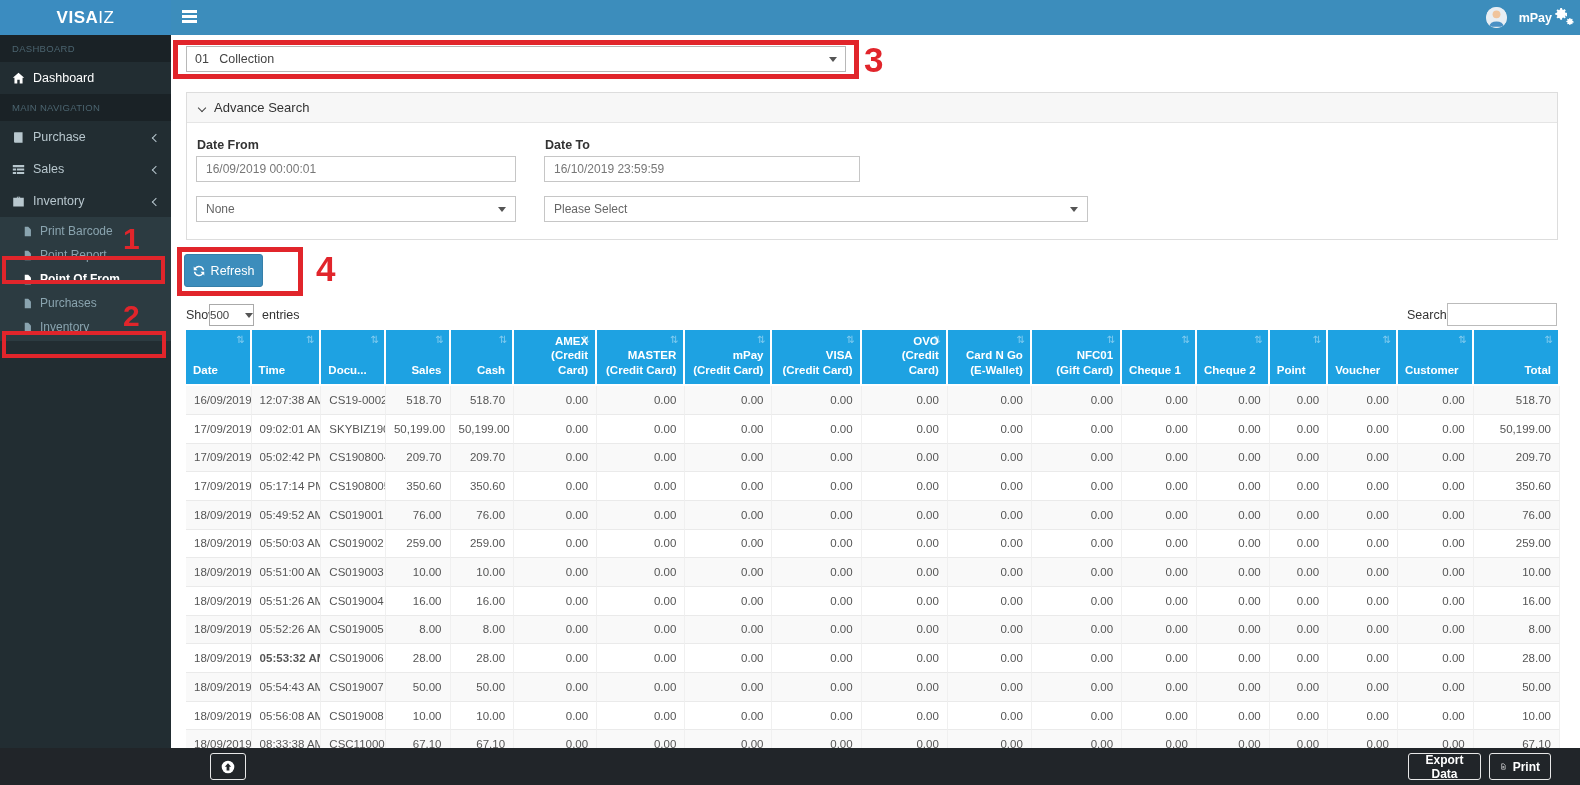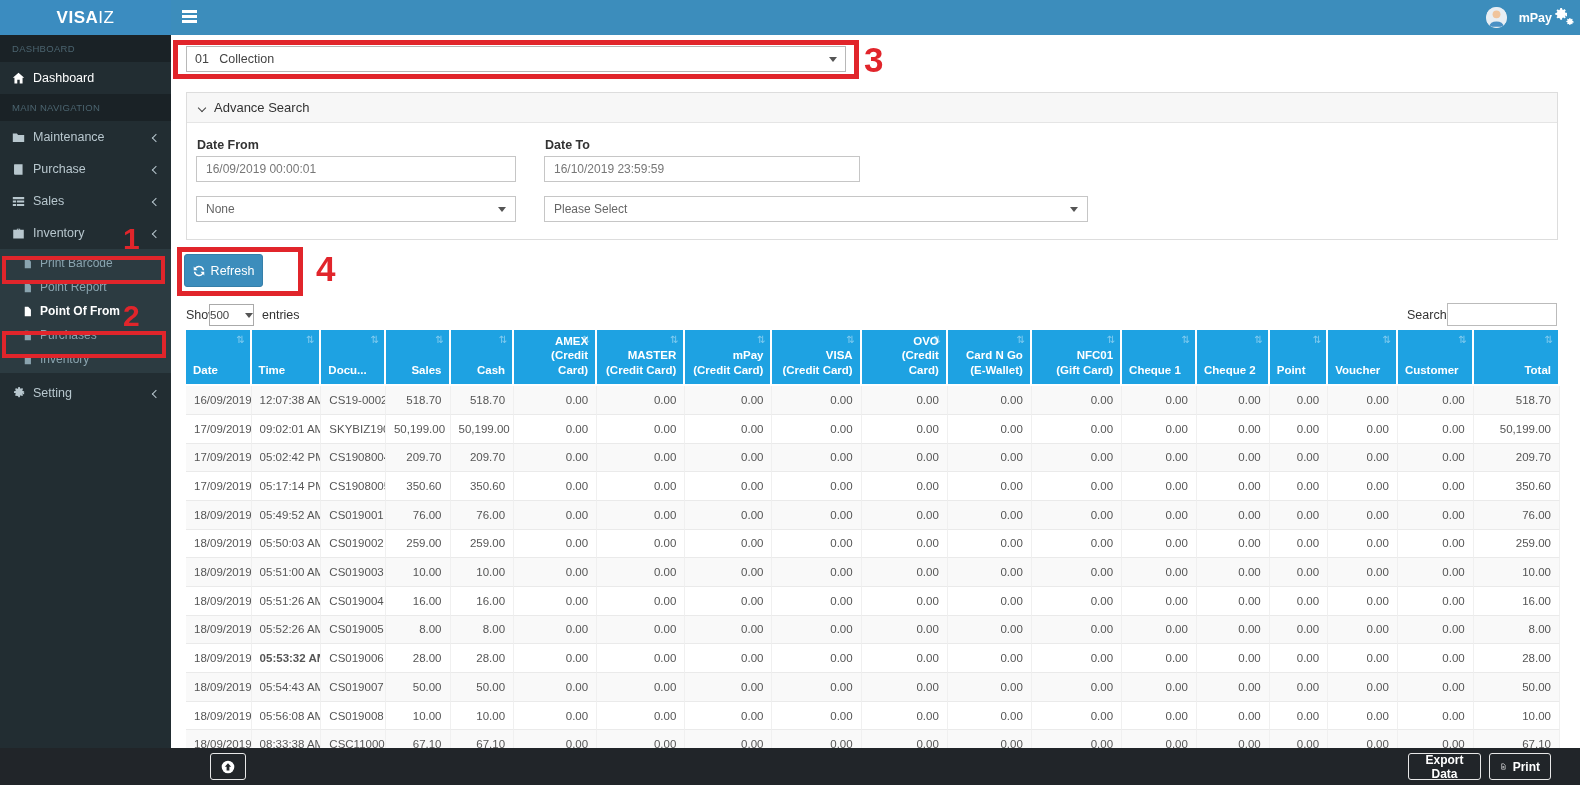--- a/index.html
+++ b/index.html
@@ -130,27 +130,20 @@
 
   <div class="side-item white">
     <svg width="13" height="13" viewBox="0 0 16 16" fill="currentColor">
         <path d="M8 1l7 6h-2v7h-3.5V9.5h-3V14H3V7H1z"></path>
       </svg>
     <span class="lbl">Dashboard</span>
   </div>
 
   <div class="side-sec">MAIN NAVIGATION</div>
 
-  <div class="side-item">
-    <svg width="13" height="13" viewBox="0 0 16 16" fill="currentColor">
-        <path d="M1 3h5l1.5 2H15v8.5H1z"></path>
-      </svg>
-    <span class="lbl">Maintenance</span>
-    <span class="chev-wrap"><span class="chev left"></span></span>
-  </div>
 
   <div class="side-item">
     <svg width="13" height="13" viewBox="0 0 16 16" fill="currentColor">
         <path d="M3 1.5h10v13H3.8A1.3 1.3 0 0 1 2.5 13.2V2.8A1.3 1.3 0 0 1 3 1.5zm2 0v13h-1v-13z"></path>
       </svg>
     <span class="lbl">Purchase</span>
     <span class="chev-wrap"><span class="chev left"></span></span>
   </div>
 
   <div class="side-item">
@@ -196,27 +189,20 @@
       <span>Purchases</span>
     </div>
     <div class="sub-item">
       <svg width="11" height="11" viewBox="0 0 16 16" fill="currentColor">
           <use href="#page"></use>
         </svg>
       <span>Inventory</span>
     </div>
   </div>
 
-  <div class="side-item" style="margin-top:4px">
-    <svg width="13" height="13" viewBox="0 0 16 16" fill="currentColor">
-        <use href="#gear"></use>
-      </svg>
-    <span class="lbl">Setting</span>
-    <span class="chev-wrap"><span class="chev left"></span></span>
-  </div>
 
 </aside>
 
 <div class="report-select">
   <span>01   Collection</span>
   <span class="caret"></span>
 </div>
 
 <div class="panel">
   <div class="panel-head">

